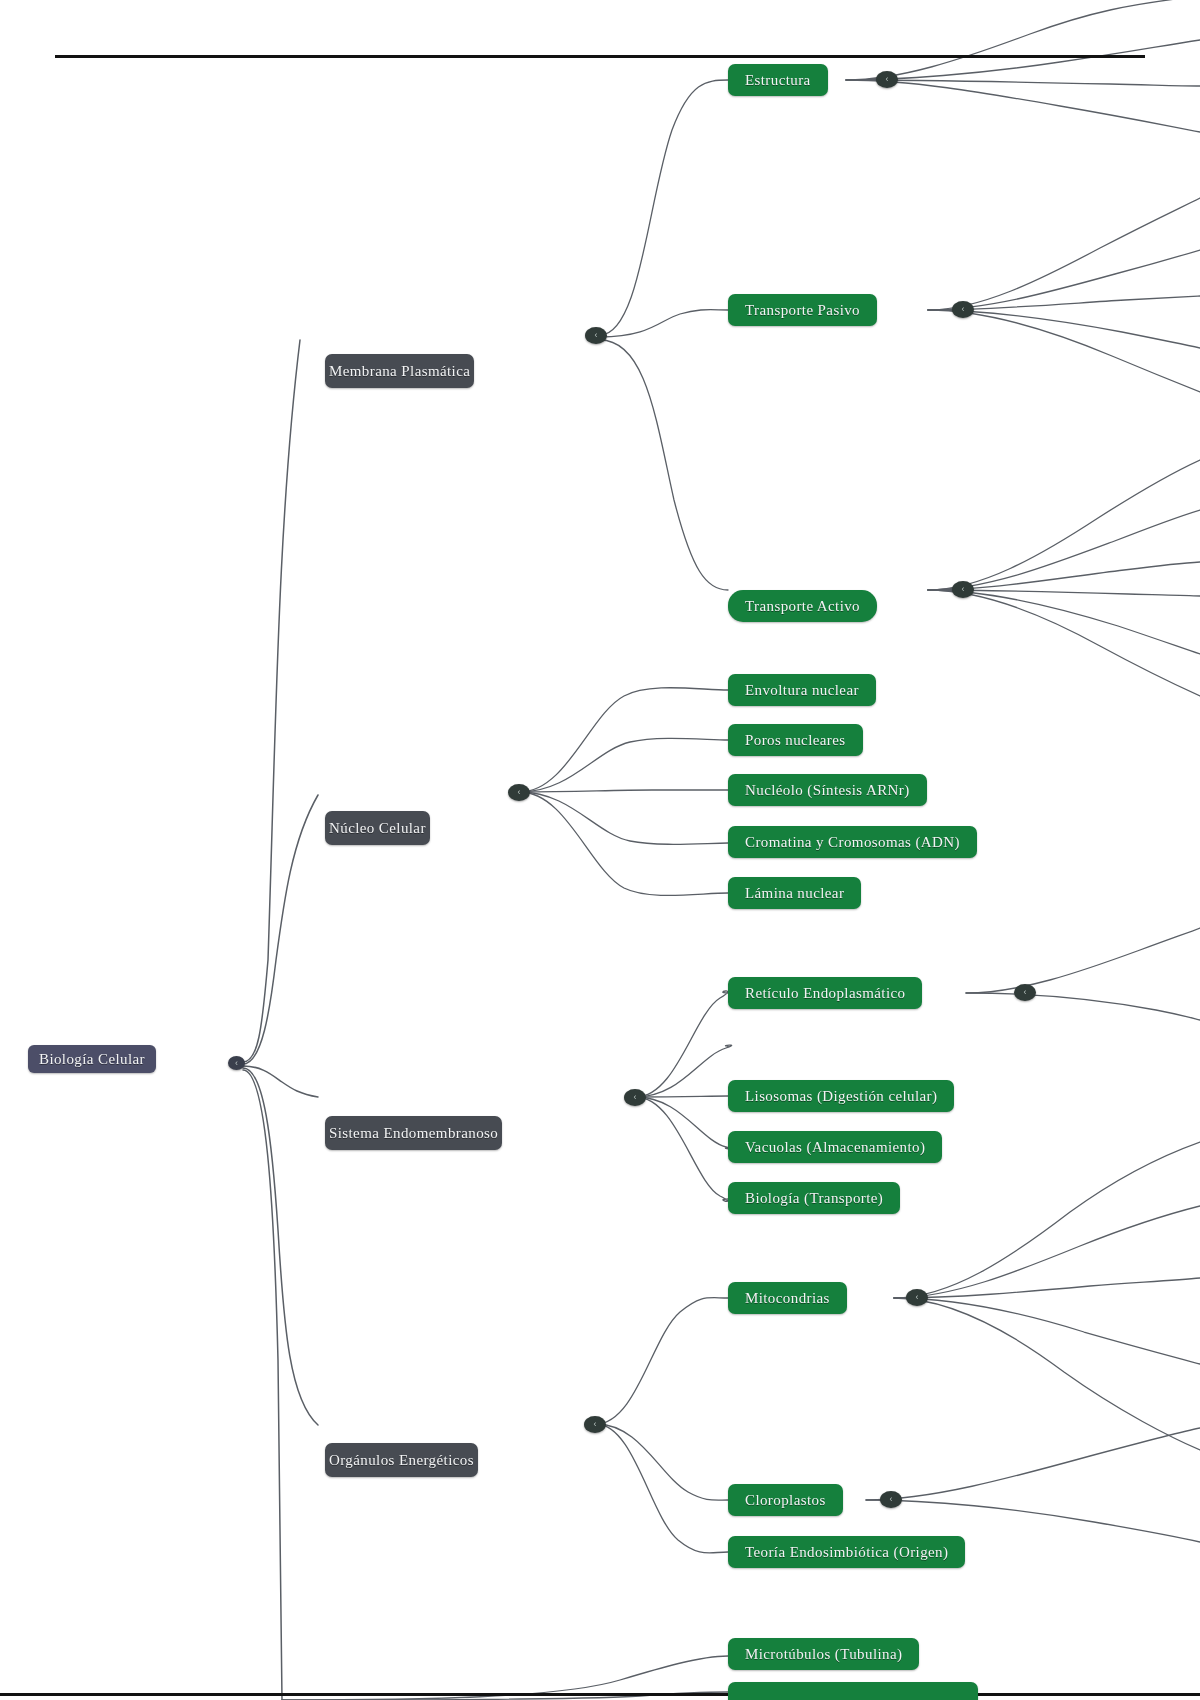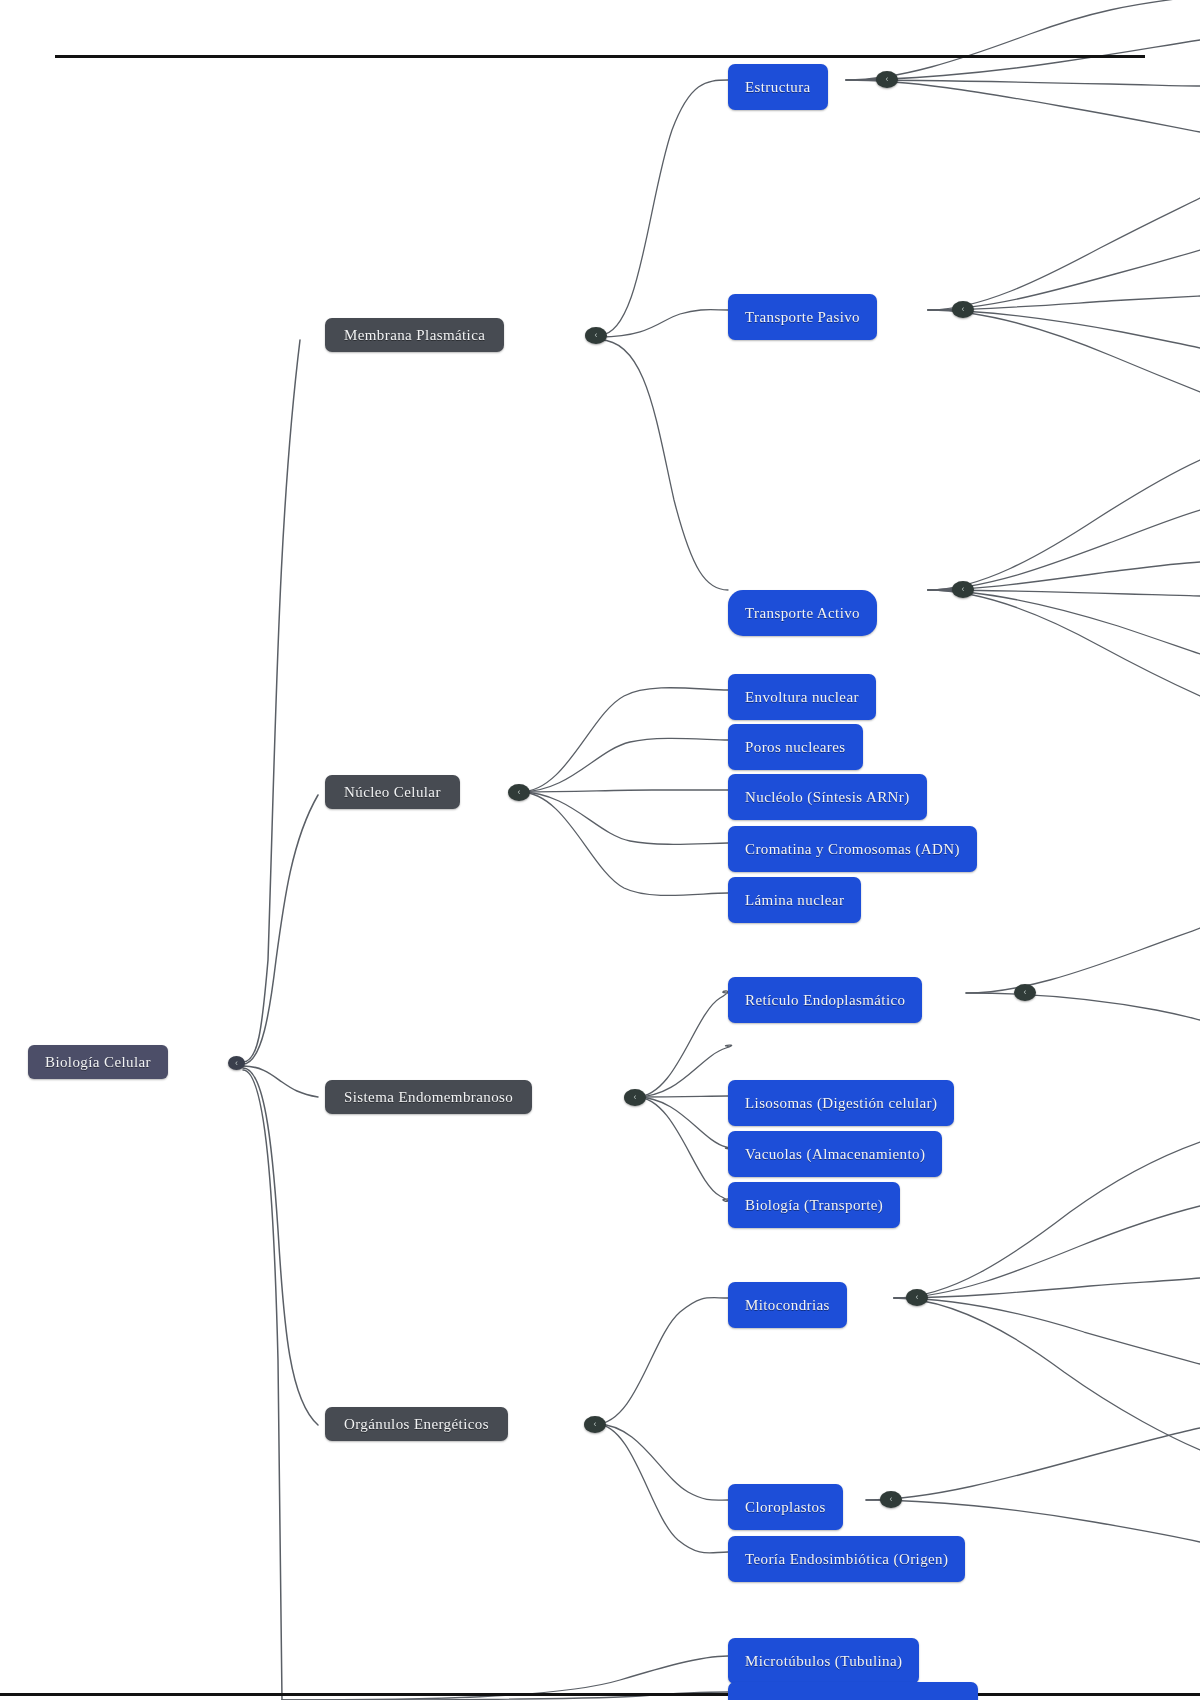--- a/index.html
+++ b/index.html
@@ -36,35 +36,36 @@
     border-radius: 7px;
     color: #f2f3f4;
     white-space: nowrap;
     letter-spacing: 0.4px;
     text-shadow: 0 1px 0 rgba(0,0,0,0.45);
     box-shadow: 0 1px 2px rgba(0,0,0,0.28);
   }
   .node-root {
     background: #4c4e68;
     font-size: 15px;
-    padding: 0 17px;
-    height: 34px;
+    padding: 0 11px;
+    height: 28px;
     border-radius: 6px;
   }
   .node-l1 {
     background: #474b52;
     font-size: 15px;
-    padding: 0 19px;
+    padding: 0 4px;
     height: 34px;
+    margin-top: 36px;
   }
   .node-l2 {
-    background: #1d4ed8;
+    background: #15803d;
     font-size: 15px;
     padding: 1px 17px;
-    height: 46px;
+    height: 32px;
   }
   .collapse {
     position: absolute;
     width: 22px;
     height: 17px;
     border-radius: 50%;
     background: #303b38;
     box-shadow: 0 1px 2px rgba(0,0,0,0.35);
     display: flex;
     align-items: center;

